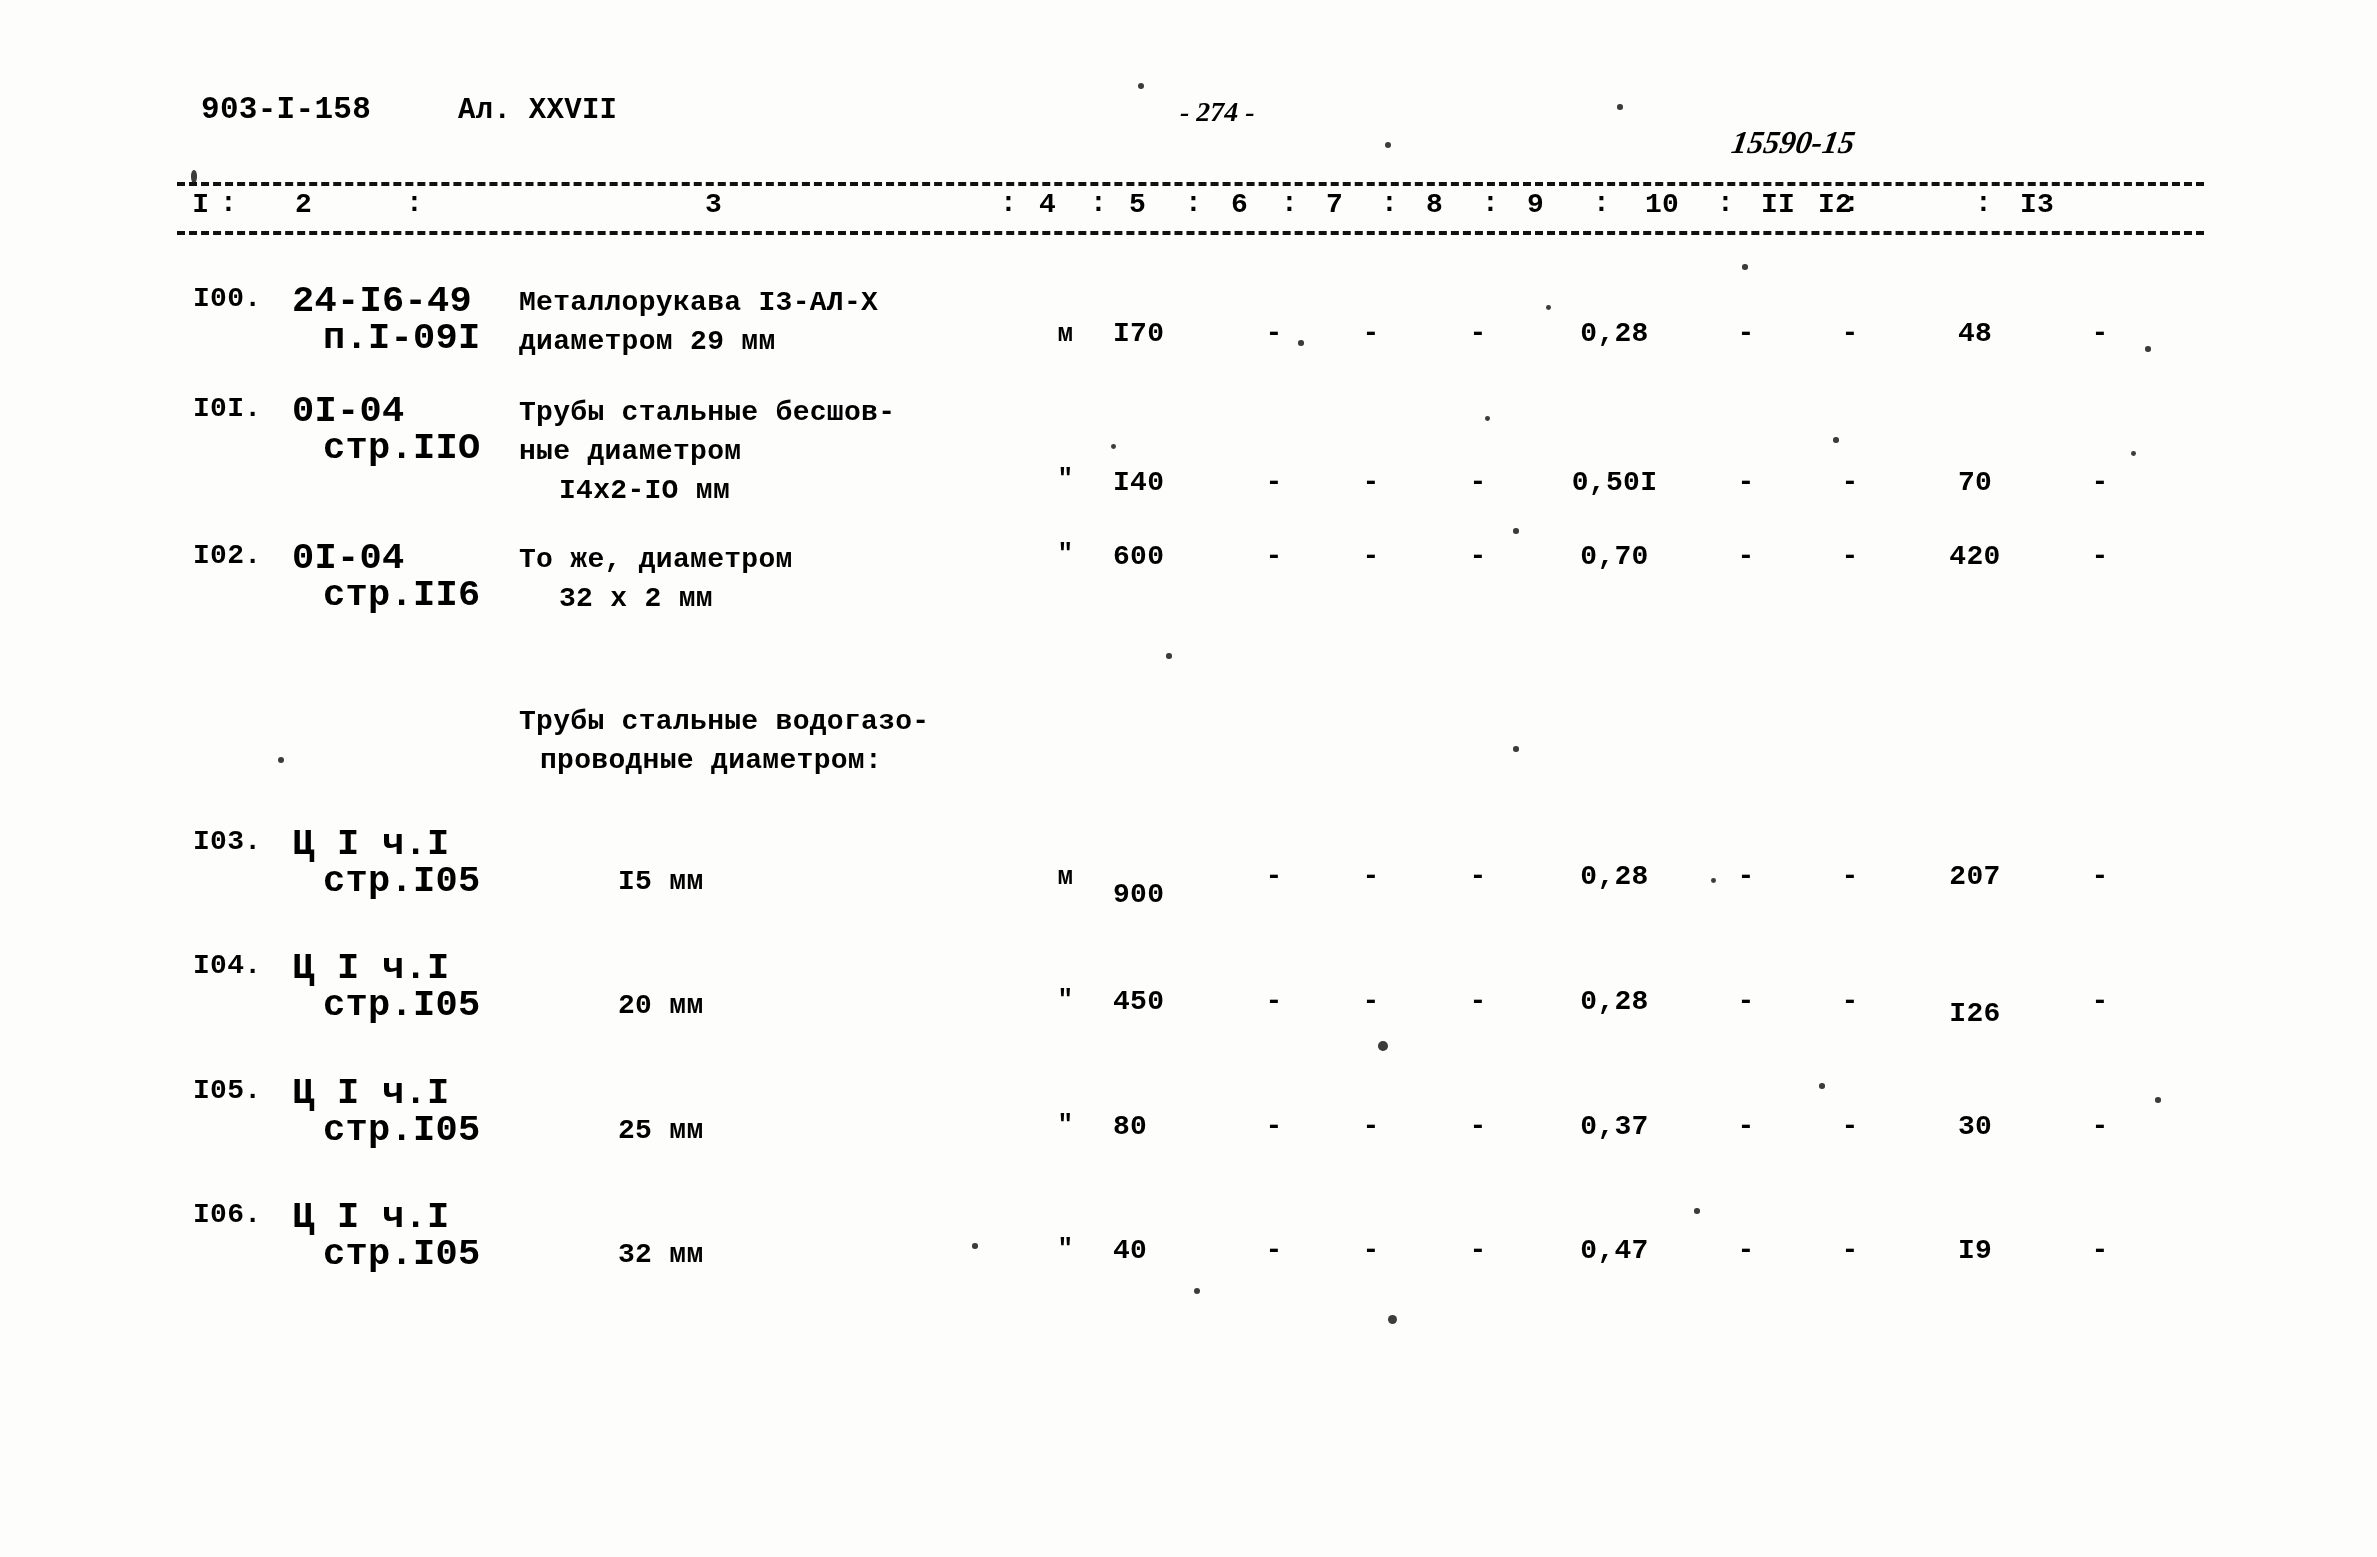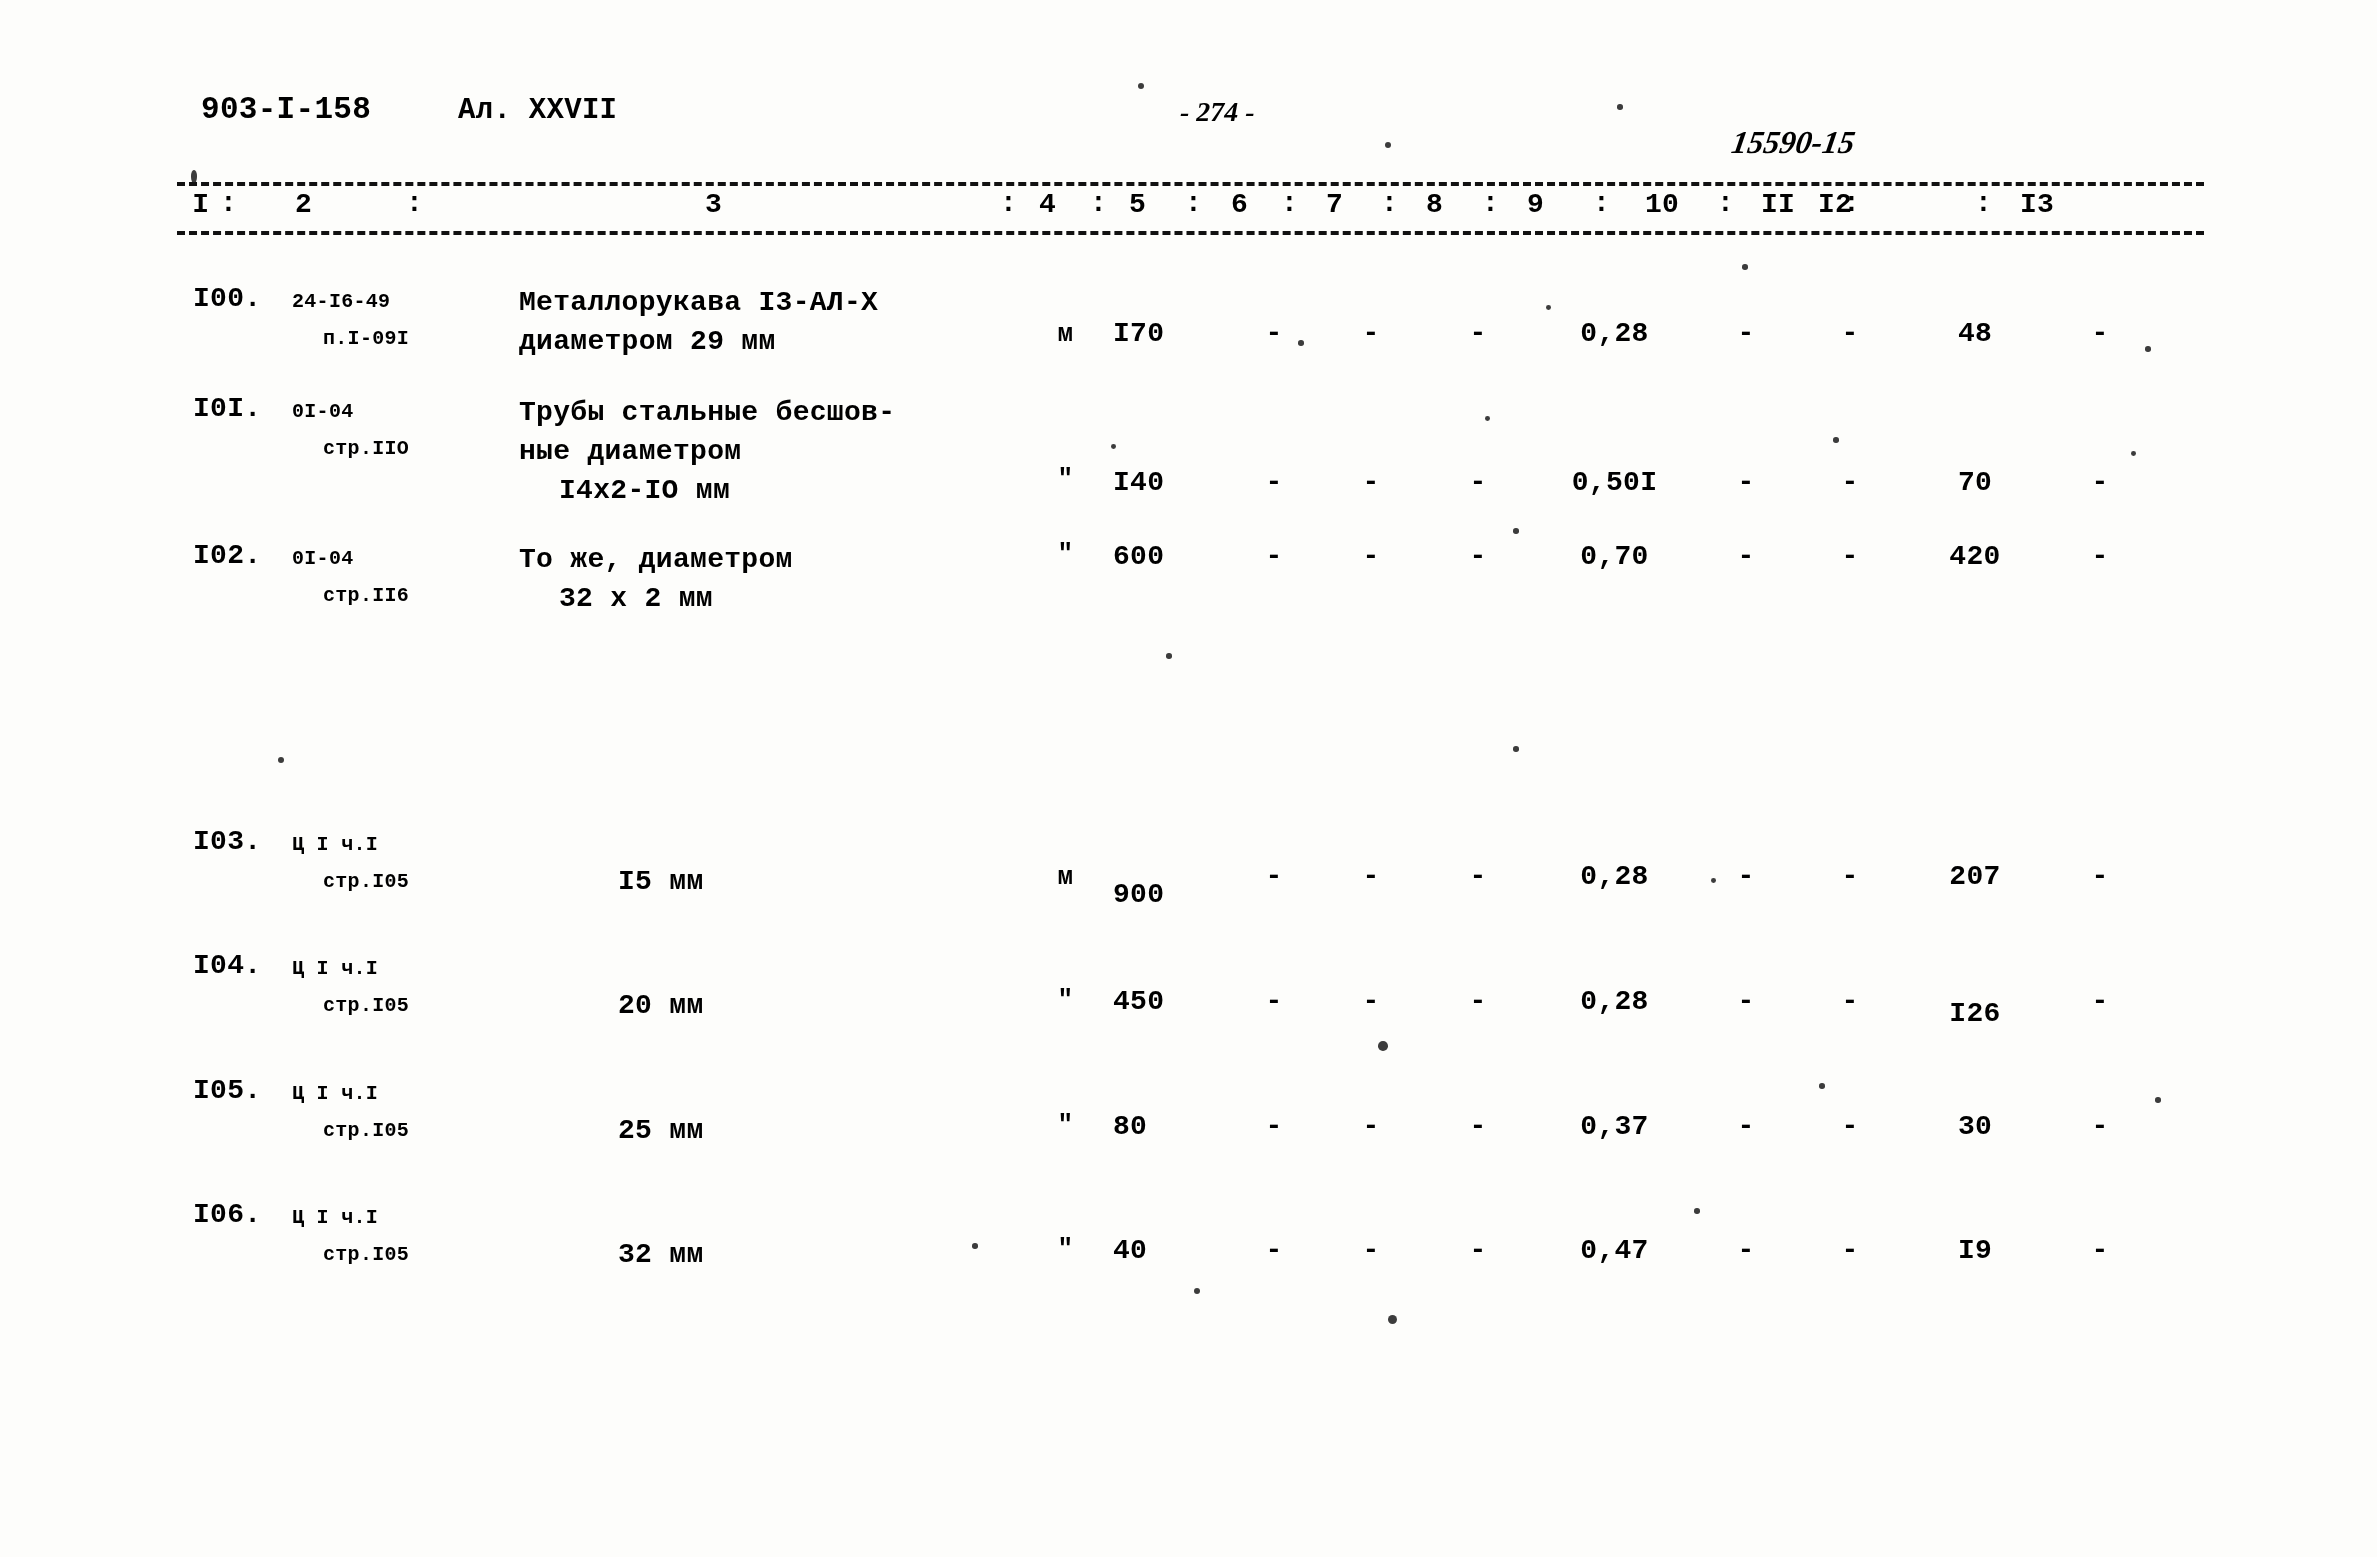--- a/index.html
+++ b/index.html
@@ -49,21 +49,21 @@
   #colhdr{
     position:absolute;left:177px;top:189px;width:2027px;height:40px;
     font-size:28px;
   }
   #colhdr .cn{position:absolute;top:0;}
   #colhdr .sep{position:absolute;top:-1.4px;font-size:28px;}
 
   
   .row{position:absolute;left:0;width:2377px;}
   .c-no   {position:absolute;left:193px; width:97px; text-align:left;  font-size:28px;}
-  .c-ref  {position:absolute;left:292px; width:229px; text-align:left;  font-size:20px; line-height:37px;}
+  .c-ref  {position:absolute;left:292px; width:229px; text-align:left;  font-size:37px; line-height:37px;}
   .c-name {position:absolute;left:519px; width:528px; text-align:left;  font-size:28px; line-height:39px;}
   .c-unit {position:absolute;left:1041px;width:49px;  text-align:center;font-size:26px;}
   .c-qty  {position:absolute;left:1113px;width:104px; font-size:28px;}
   .c6  {position:absolute;left:1243px;width:62px;text-align:center;font-size:28px;}
   .c7  {position:absolute;left:1340px;width:62px;text-align:center;font-size:28px;}
   .c8  {position:absolute;left:1447px;width:62px;text-align:center;font-size:28px;}
   .c9  {position:absolute;left:1538px;width:153px;text-align:center;font-size:28px;}
   .c10 {position:absolute;left:1715px;width:62px;text-align:center;font-size:28px;}
   .c11 {position:absolute;left:1819px;width:62px;text-align:center;font-size:28px;}
   .c12 {position:absolute;left:1909px;width:132px;text-align:center;font-size:28px;}
@@ -159,20 +159,24 @@
     <span class="c6" style="top:1.4px">-</span>
     <span class="c7" style="top:1.4px">-</span>
     <span class="c8" style="top:1.4px">-</span>
     <span class="c9" style="top:1.4px">0,70</span>
     <span class="c10" style="top:1.4px">-</span>
     <span class="c11" style="top:1.4px">-</span>
     <span class="c12" style="top:1.4px">420</span>
     <span class="c13" style="top:1.4px">-</span>
   </div>
 
+  <div id="group-head" class="mono">
+    <span>Трубы стальные водогазо-</span><br>
+    <span style="padding-left:21px">проводные диаметром:</span>
+  </div>
 
   <div class="row mono" style="top:826px">
     <span class="c-no">I03.</span>
     <span class="c-ref"><span>Ц I ч.I</span><br><span style="padding-left:31px">стр.I05</span></span>
     <span class="c-name" style="top:36px;left:618px">I5 мм</span>
     <span class="c-unit" style="top:36px">м</span>
     <span class="c-qty" style="top:53px">900</span>
     <span class="c6" style="top:35px">-</span>
     <span class="c7" style="top:35px">-</span>
     <span class="c8" style="top:35px">-</span>

